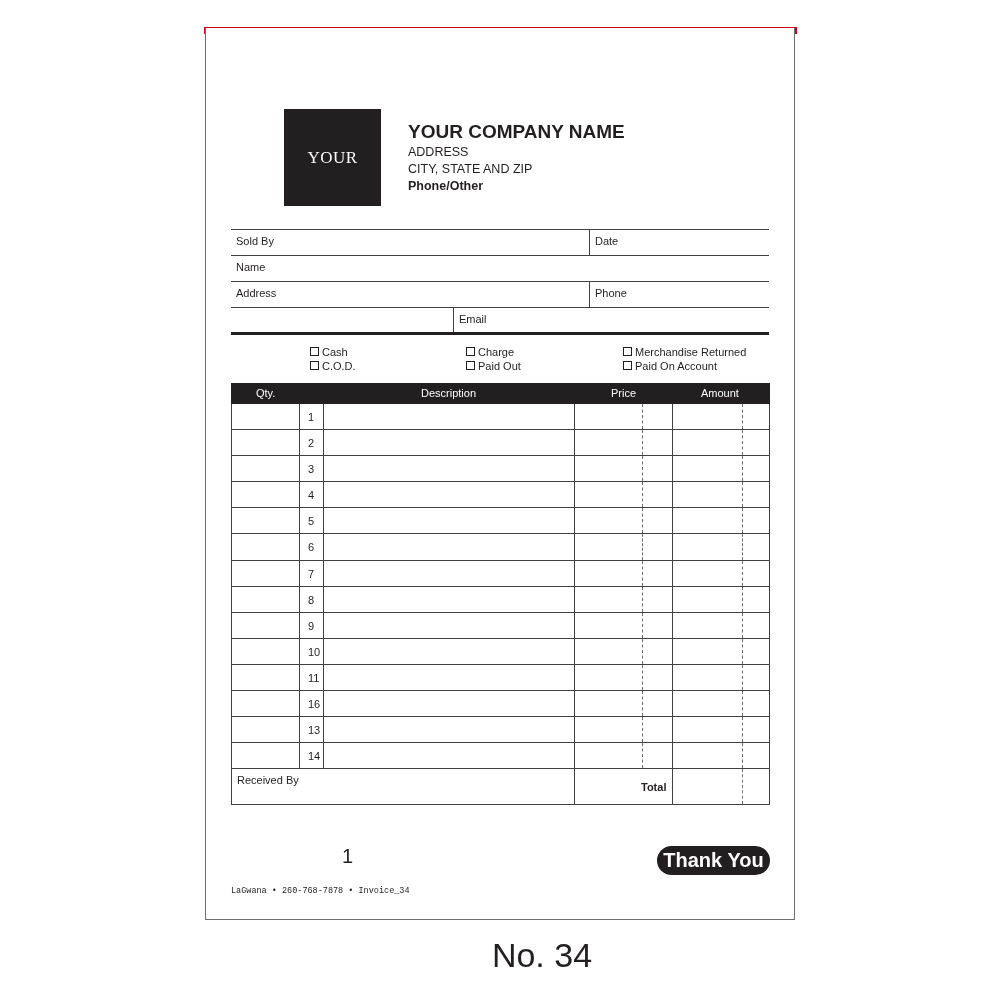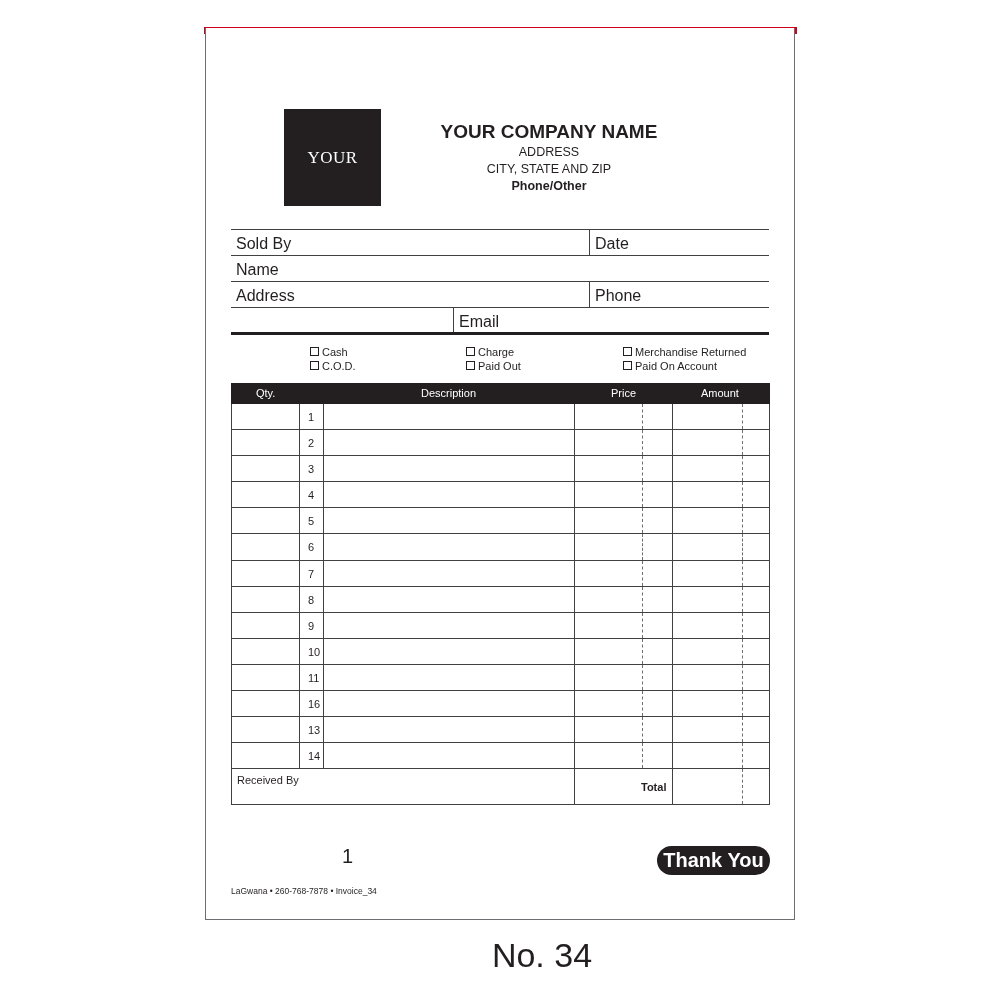--- a/index.html
+++ b/index.html
@@ -1,43 +1,43 @@
 <!DOCTYPE html>
 <html><head>
 <meta charset="utf-8">
 <style>
   html,body{margin:0;padding:0;background:#fff;}
   body{width:1000px;height:1000px;position:relative;font-family:"Liberation Sans",sans-serif;color:#231f20;}
   .sheet{position:absolute;left:205px;top:28px;width:590px;height:892px;border:1px solid #6d6e71;border-top:none;box-sizing:border-box;background:#fff;}
   .redbar{position:absolute;left:204px;top:27px;width:593px;height:7px;background:#d0021b;}
   .logo{position:absolute;left:284px;top:109px;width:97px;height:97px;background:#231f20;color:#fff;display:flex;align-items:center;justify-content:center;font-family:"Liberation Serif",serif;font-size:17px;letter-spacing:0.5px;}
-  .company{position:absolute;left:420px;top:120px;width:258px;text-align:center;}
+  .company{position:absolute;left:408px;top:120px;width:258px;text-align:left;}
   .company .name{font-size:19px;font-weight:bold;line-height:24px;}
   .company .line{font-size:12.5px;line-height:17px;}
   .company .phone{font-size:12.5px;font-weight:bold;line-height:17px;}
   .fields{position:absolute;left:231px;top:229px;width:538px;}
   .frow{position:relative;height:26px;border-top:1.5px solid #414042;box-sizing:border-box;}
   .frow.last{border-bottom:3px solid #231f20;height:28px;}
-  .flabel{position:absolute;top:5px;font-size:16px;}
+  .flabel{position:absolute;top:5px;font-size:11px;}
   .vsep{position:absolute;top:0;bottom:0;border-left:1.5px solid #414042;}
   .checks{position:absolute;top:345px;font-size:11px;line-height:14px;}
   .cb{display:inline-block;width:7px;height:7px;border:1px solid #231f20;margin-right:3px;vertical-align:0px;}
   .tbl{position:absolute;left:231px;top:383px;width:539px;}
   .thead{height:21px;background:#231f20;color:#fff;position:relative;font-size:11px;}
   .thead span{position:absolute;top:4px;}
   .trow{position:relative;height:26.1px;border-bottom:1.5px solid #414042;box-sizing:border-box;border-left:1.5px solid #414042;border-right:1.5px solid #414042;}
   .c{position:absolute;top:0;bottom:0;border-left:1.5px solid #414042;}
   .dash{position:absolute;top:0;bottom:0;border-left:1px dashed #6d6e71;}
   .num{position:absolute;left:76px;top:7px;font-size:11px;}
   .totrow{position:relative;height:36px;border:1.5px solid #414042;border-top:none;box-sizing:border-box;}
   .rb{position:absolute;left:5px;top:5px;font-size:11px;text-align:center;}
   .total{position:absolute;left:409px;top:12px;font-size:11px;font-weight:bold;}
   .thanks{position:absolute;left:657px;top:846px;width:113px;height:29px;background:#231f20;color:#fff;border-radius:15px;font-weight:bold;font-size:20px;display:flex;align-items:center;justify-content:center;}
   .pnum{position:absolute;left:342px;top:845px;font-size:20px;}
-  .foot{position:absolute;left:231px;top:886px;font-family:Liberation Sans, sans-serif;font-size:8.5px;text-align:right;}
+  .foot{position:absolute;left:231px;top:886px;font-family:Liberation Mono, monospace;font-size:8.5px;text-align:right;}
   .caption{position:absolute;left:0;width:1000px;top:936px;text-align:center;font-size:34px;margin-left:42px;}
 </style>
 </head>
 <body>
 
 <div class="redbar"></div>
 <div class="sheet"></div>
 
 <div class="logo">
     <span>YOUR</span>

